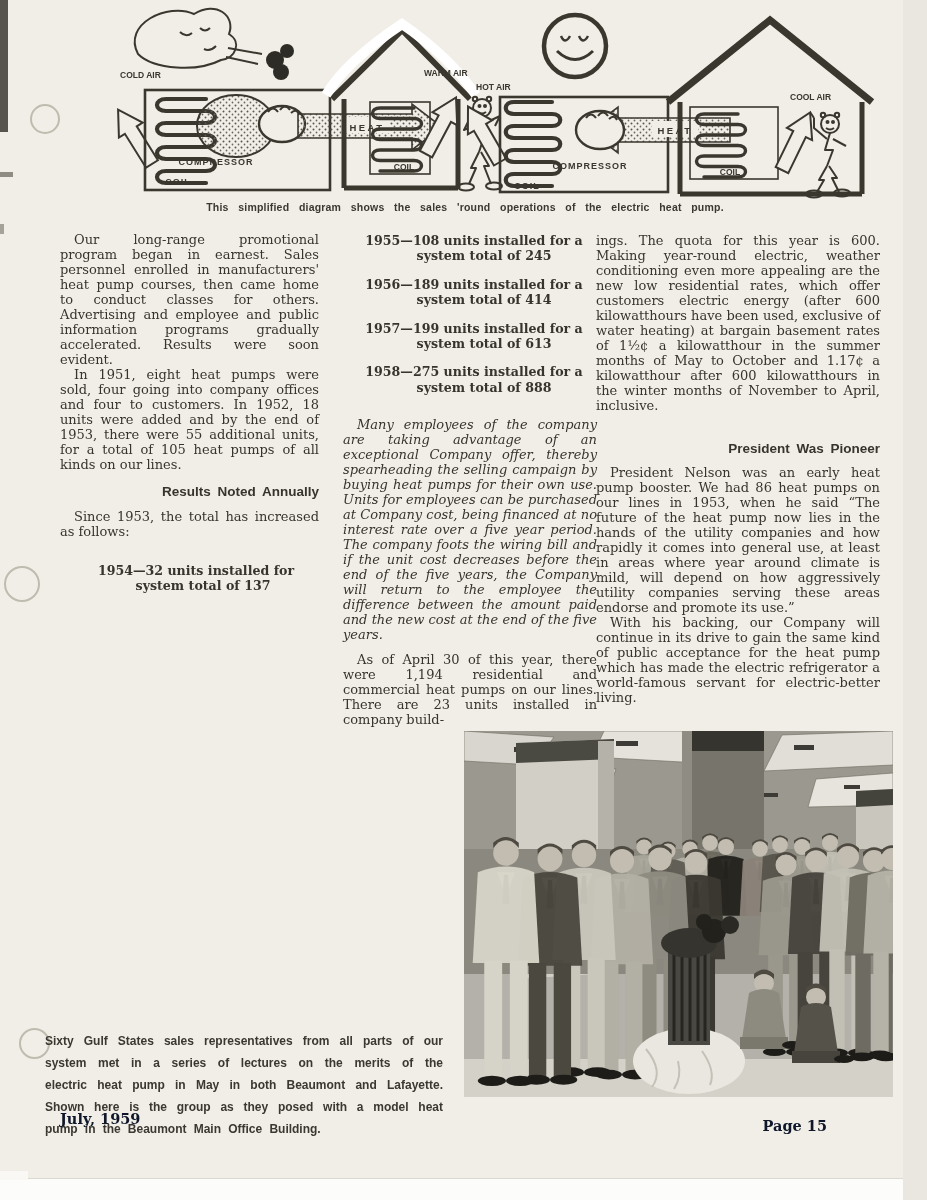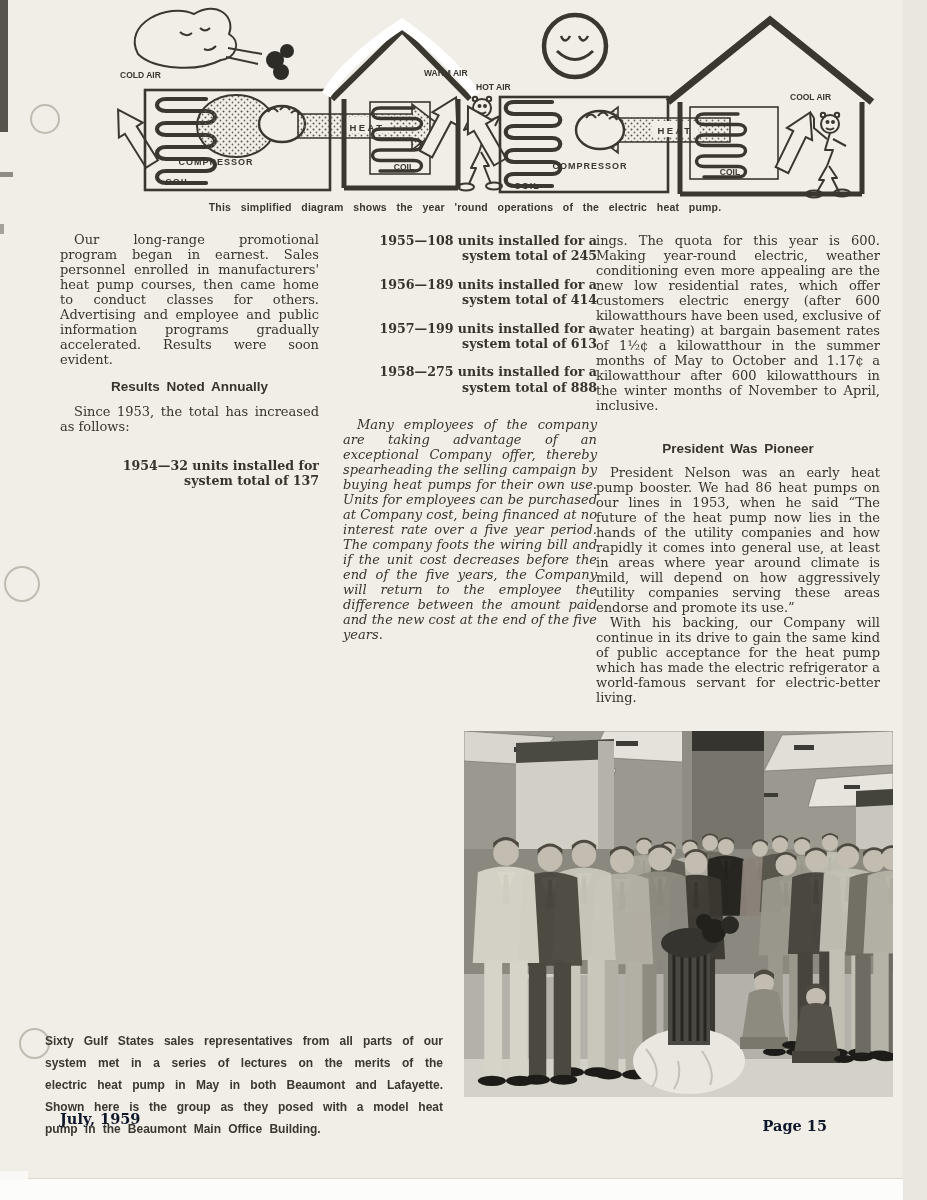--- a/index.html
+++ b/index.html
@@ -23,23 +23,23 @@
       word-spacing:.62em;letter-spacing:.2px;}
   .dlabel{font-family:"Liberation Sans",sans-serif;font-weight:700;fill:#3a372f;}
   
   .body-col{position:absolute;text-align:justify;font-size:13px;line-height:15px;}
   .body-col p{margin:0;text-indent:14px;}
   .body-col p.noindent{text-indent:0;}
   #col1{left:60px;top:232px;width:259px;}
   #col2{left:343px;top:233px;width:254px;}
   #col3{left:596px;top:233px;width:284px;}
   .sec-heading{font-family:"Liberation Sans",sans-serif;font-weight:700;font-size:13.5px;
-      text-align:center;word-spacing:.22em;margin:12px 0 10px;text-indent:0;}
+      text-align:right;word-spacing:.22em;margin:12px 0 10px;text-indent:0;}
   #col3 .sec-heading{margin:28px 0 9px;}
-  .unit-item{font-weight:700;font-size:12.6px;line-height:15.4px;text-align:right;}
+  .unit-item{font-weight:700;font-size:12.6px;line-height:15.4px;text-align:center;}
   #col1 .unit-item{margin:24px 0 0 13px;padding-left:14px;text-indent:-14px;}
   #col2 .unit-item{margin:0 0 13px 8px;padding-left:20px;text-indent:-20px;}
   #col2 p.after-list{margin-top:22px;font-style:italic;}
   #col2 p.gap{margin-top:10px;}
   
   #photo{position:absolute;left:464px;top:731px;width:429px;height:366px;}
   #photo-caption{position:absolute;left:45px;top:1030px;width:398px;text-align:justify;
       font-family:"Liberation Sans",sans-serif;font-weight:700;font-size:12px;line-height:22px;
       word-spacing:.32em;color:#3b3831;}
   
@@ -185,35 +185,37 @@
 
     <text class="dlabel" font-size="8.5" x="446" y="88">HOT AIR</text>
     <text class="dlabel" font-size="9" x="560" y="167" text-anchor="middle" letter-spacing="1">COMPRESSOR</text>
     <text class="dlabel" font-size="9" x="497" y="187" text-anchor="middle" letter-spacing="1">COIL</text>
     <text class="dlabel" font-size="9.5" x="645" y="132" text-anchor="middle" letter-spacing="2.5">HEAT</text>
     <text class="dlabel" font-size="8.5" x="760" y="98">COOL AIR</text>
     <text class="dlabel" font-size="8.5" x="700" y="173" text-anchor="middle">COIL</text>
   </svg>
   </div>
 
-  <div id="diagram-caption">This simplified diagram shows the year 'round operations of the electric heat pump.</div>
+  <div id="diagram-caption">This simplified diagram shows the sales 'round operations of the electric heat pump.</div>
 
   <div id="col1" class="body-col">
     <p>Our long-range promotional program began in earnest. Sales personnel enrolled in manufacturers' heat pump courses, then came home to conduct classes for others. Advertising and employee and public information programs gradually accelerated. Results were soon evident.</p>
+    <p>In 1951, eight heat pumps were sold, four going into company offices and four to customers. In 1952, 18 units were added and by the end of 1953, there were 55 additional units, for a total of 105 heat pumps of all kinds on our lines.</p>
     <h3 class="sec-heading">Results Noted Annually</h3>
     <p>Since 1953, the total has increased as follows:</p>
     <p class="unit-item noindent">1954—32 units installed for system total of 137</p>
   </div>
 
   <div id="col2" class="body-col">
     <p class="unit-item noindent">1955—108 units installed for a system total of 245</p>
     <p class="unit-item noindent">1956—189 units installed for a system total of 414</p>
     <p class="unit-item noindent">1957—199 units installed for a system total of 613</p>
     <p class="unit-item noindent">1958—275 units installed for a system total of 888</p>
     <p class="after-list">Many employees of the company are taking advantage of an exceptional Company offer, thereby spearheading the selling campaign by buying heat pumps for their own use. Units for employees can be purchased at Company cost, being financed at no interest rate over a five year period. The company foots the wiring bill and if the unit cost decreases before the end of the five years, the Company will return to the employee the difference between the amount paid and the new cost at the end of the five years.</p>
+    <p class="gap">As of April 30 of this year, there were 1,194 residential and commercial heat pumps on our lines. There are 23 units installed in company build-</p>
   </div>
 
   <div id="col3" class="body-col">
     <p class="noindent">ings. The quota for this year is 600. Making year-round electric, weather conditioning even more appealing are the new low residential rates, which offer customers electric energy (after 600 kilowatthours have been used, exclusive of water heating) at bargain basement rates of 1½¢ a kilowatthour in the summer months of May to October and 1.17¢ a kilowatthour after 600 kilowatthours in the winter months of November to April, inclusive.</p>
     <h3 class="sec-heading">President Was Pioneer</h3>
     <p>President Nelson was an early heat pump booster. We had 86 heat pumps on our lines in 1953, when he said “The future of the heat pump now lies in the hands of the utility companies and how rapidly it comes into general use, at least in areas where year around climate is mild, will depend on how aggressively utility companies serving these areas endorse and promote its use.”</p>
     <p>With his backing, our Company will continue in its drive to gain the same kind of public acceptance for the heat pump which has made the electric refrigerator a world-famous servant for electric-better living.</p>
   </div>
 
   <div id="photo">

